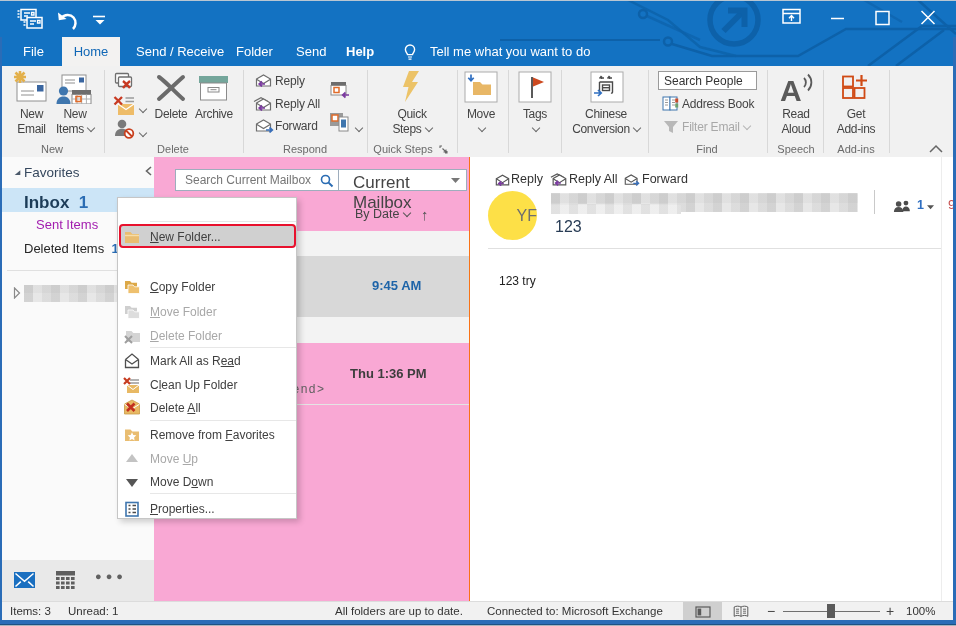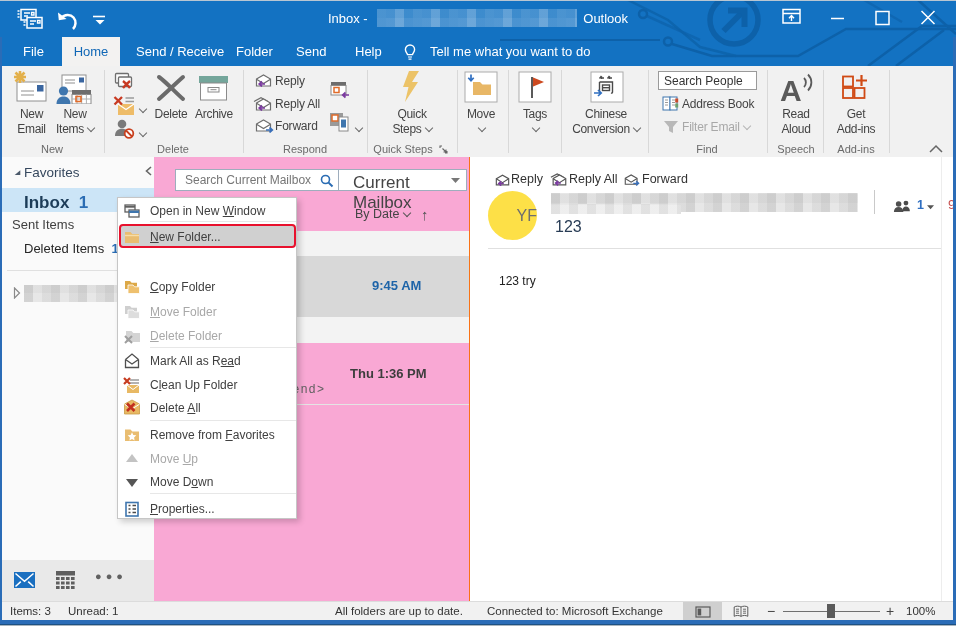--- a/index.html
+++ b/index.html
@@ -60,21 +60,20 @@
     <circle cx="643" cy="14" r="4" stroke-width="2.5"></circle>
     <path d="M647 16 L700 40" stroke-width="2.5" opacity=".7"></path>
     <circle cx="734" cy="20" r="24" stroke-width="5.5"></circle>
     <path d="M723.5 31 L742 12.5" stroke-width="6"></path>
     <path d="M728 10.5 H744.5 V27" stroke-width="6"></path>
     <path d="M868 66 L922 26 L956 26" stroke-width="2.5"></path>
     <path d="M896 66 L944 30" stroke-width="2.5"></path>
     <path d="M918 0 L956 34" stroke-width="2.5"></path>
     <path d="M864 0 L902 22" stroke-width="2.5" opacity=".6"></path>
   </svg>
-  <div class="abs" id="title"><span>Inbox - </span><span class="mosaic-t"></span><span>Outlook</span></div>
   <svg class="abs" id="qat" width="120" height="26" viewBox="0 0 120 26">
     <g stroke="#fff" fill="none" stroke-width="1.5">
       <rect x="9" y="3.5" width="15" height="10.5"></rect>
       <path d="M12 7 h6 M12 10 h4 M19.5 6.5 h2.5 v2.5 h-2.5 z" stroke-width="1.3"></path>
       <rect x="15" y="11.5" width="15" height="10.5" fill="#1372c2"></rect>
       <path d="M18 15 h6 M18 18 h4 M25.5 14.5 h2.5 v2.5 h-2.5 z" stroke-width="1.3"></path>
       <path d="M5.5 5 h2 M5.5 8 h2 M5.5 11 h2" stroke-width="1.4"></path>
       <path d="M11.5 16 h2 M11.5 19 h2" stroke-width="1.4"></path>
     </g>
     <path d="M49 12 c3.5-3.8 9.5-4 12.5-.5 c3 3.5 2.5 8.5-.5 11.5" fill="none" stroke="#fff" stroke-width="2.5"></path>
@@ -91,21 +90,21 @@
     <path d="M61 18.5 h13" stroke-width="1.5"></path>
     <rect x="106" y="11.5" width="13" height="13" stroke-width="1.5"></rect>
     <path d="M151.5 11 l13 13 M164.5 11 l-13 13" stroke-width="1.5"></path>
   </svg>
   <div class="abs" id="tabs">
     <div class="tab" style="left:23px;">File</div>
     <div id="tab-home">Home</div>
     <div class="tab" style="left:136px;">Send / Receive</div>
     <div class="tab" style="left:236px;">Folder</div>
     <div class="tab" style="left:296px;">Send</div>
-    <div class="tab" style="left:355px;">Help</div>
+    <div class="tab" style="left:346px;font-weight:bold;">Help</div>
     <svg style="position:absolute;left:403px;top:6px" width="14" height="19" viewBox="0 0 14 19" fill="none" stroke="#fff" stroke-width="1.4">
       <path d="M7 2 a4.6 4.6 0 0 1 4.6 4.6 c0 2.5-1.8 3.4-2.1 5 h-5 c-.3-1.6-2.1-2.5-2.1-5 A4.6 4.6 0 0 1 7 2 z"></path>
       <path d="M5 14 h4 M5.5 16.2 h3" stroke-width="1.2"></path>
     </svg>
     <div class="tab" style="left:430px;">Tell me what you want to do</div>
   </div>
   <div class="abs" id="ribbon">
 
     <div class="gsep" style="left:104px"></div>
       <div class="gsep" style="left:243px"></div>
@@ -281,21 +280,21 @@
     <div class="abs" id="navpane">
       <svg class="abs" style="left:14px;top:13px" width="7" height="6" viewBox="0 0 10 8">
           <path d="M9 0 V7 H1 z" fill="#4c5a6b"></path>
         </svg>
       <div class="abs" style="left:24px;top:8px;font-size:13.5px;color:#36485e">Favorites</div>
       <svg class="abs" style="left:144px;top:9px" width="9" height="10" viewBox="0 0 9 10" fill="none" stroke="#666" stroke-width="1.6">
           <path d="M7 1 L2.5 5 L7 9"></path>
         </svg>
       <div class="abs" style="left:0;top:31px;width:157px;height:24px;background:#cce5f7"></div>
       <div class="abs" style="left:24px;top:36px;font-size:17px;font-weight:bold;color:#1c3c58">Inbox&nbsp; <span style="color:#2a6cb3">1</span></div>
-      <div class="abs" style="left:12px;top:60px;font-size:13px;color:#404040">Sent Items</div>
+      <div class="abs" style="left:36px;top:60px;font-size:13px;color:#a21caf">Sent Items</div>
       <div class="abs" style="left:24px;top:84px;font-size:13px;color:#262626">Deleted Items&nbsp; <span style="color:#2a6cb3;font-weight:bold">1</span></div>
       <div class="abs" style="left:7px;top:113px;width:143px;height:1px;background:#e0e0e0"></div>
       <svg class="abs" style="left:13px;top:130px" width="8" height="12" viewBox="0 0 8 12">
           <path d="M1.5 1 L6.5 6 L1.5 11 z" fill="none" stroke="#8a8a8a" stroke-width="1.2"></path>
         </svg>
       <div class="abs mosaic-g" style="left:24px;top:128px;width:97px;height:17px"></div>
     </div>
     <div class="abs" id="navbar">
       <svg class="abs" style="left:14px;top:12px" width="21" height="16" viewBox="0 0 21 16">
         <rect x="0" y="0" width="21" height="16" fill="#1a6fc0"></rect>
@@ -380,29 +379,20 @@
           <path d="M0 0 L4 4.5 L8 0 z" fill="#555"></path>
         </svg>
       <div class="abs" style="left:470px;top:40px;font-size:13px;color:#c75050">9</div>
       <div class="abs" style="left:77px;top:61px;font-size:16px;color:#283c55">123</div>
       <div class="abs" style="left:10px;top:91px;width:453px;height:1px;background:#e0e0e0"></div>
       <div class="abs" style="left:463px;top:0;width:1px;height:444px;background:#ededed"></div>
       <div class="abs" style="left:21px;top:117px;font-size:12px;color:#222">123 try</div>
     </div>
   </div>
   <div class="abs" id="cmenu">
-    <div class="mi" style="top:1px">
-      <svg class="ico" viewBox="0 0 18 18">
-        <rect x="2" y="3" width="10" height="7" fill="#f5f5f5" stroke="#5f5f5f" stroke-width="1.3"></rect>
-        <path d="M2 4.8 h10" stroke="#5f5f5f" stroke-width="1.8"></path>
-        <rect x="6" y="8" width="10" height="7" fill="#fff" stroke="#5f5f5f" stroke-width="1.3"></rect>
-        <path d="M6 9.8 h10" stroke="#3f76ae" stroke-width="2.4"></path>
-      </svg>
-      <div class="txt">Open in New <u>W</u>indow</div>
-    </div>
     <div class="msep" style="top:23px"></div>
     <div class="abs" style="left:1px;top:26px;width:177px;height:24px;background:#d0d0d0;border:2.5px solid #e8112d;border-radius:4px;box-sizing:border-box"></div>
     <div class="mi" style="top:27px">
       <svg class="ico" viewBox="0 0 18 18">
         <path d="M2 4 h5.5 l1.8 2 H16 V15 H2 z" fill="#e9bd71"></path>
         <path d="M2 7.5 H16" stroke="#f7dda8" stroke-width="1.4"></path>
       </svg>
       <div class="txt"><u>N</u>ew Folder...</div>
     </div>
     <div class="mi" style="top:77px">

